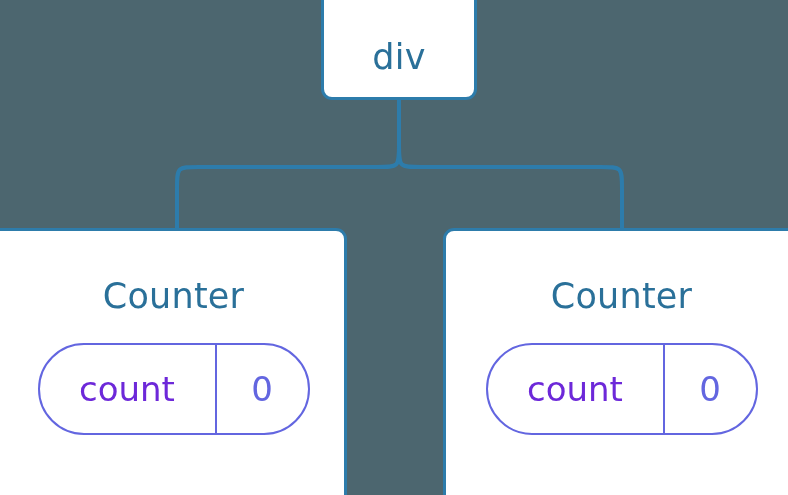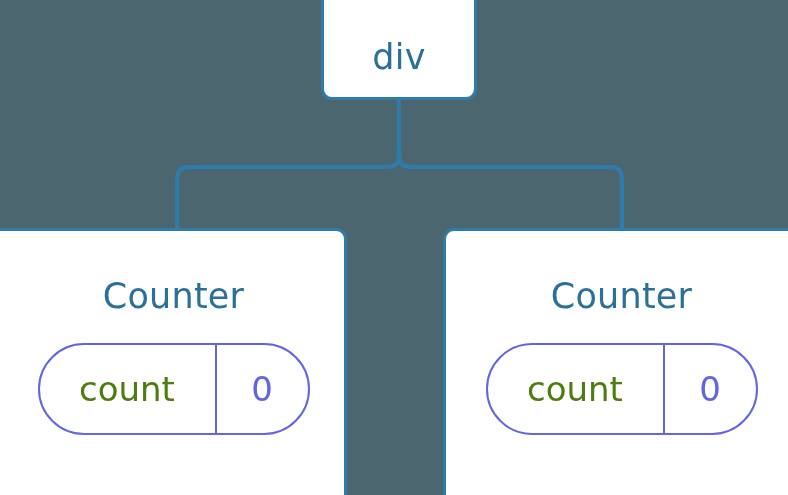--- a/index.html
+++ b/index.html
@@ -95,21 +95,21 @@
     box-sizing: border-box;
     display: flex;
     align-items: stretch;
     background: #ffffff;
     overflow: hidden;
   }
   .pill-key {
     display: flex;
     align-items: center;
     justify-content: center;
-    color: #4d7c0f;
+    color: #6d28d9;
     font-size: 34px;
     line-height: 1;
     width: 177px;
     box-sizing: border-box;
     border-right: 2px solid #6366e0;
   }
   .pill-value {
     display: flex;
     align-items: center;
     justify-content: center;

